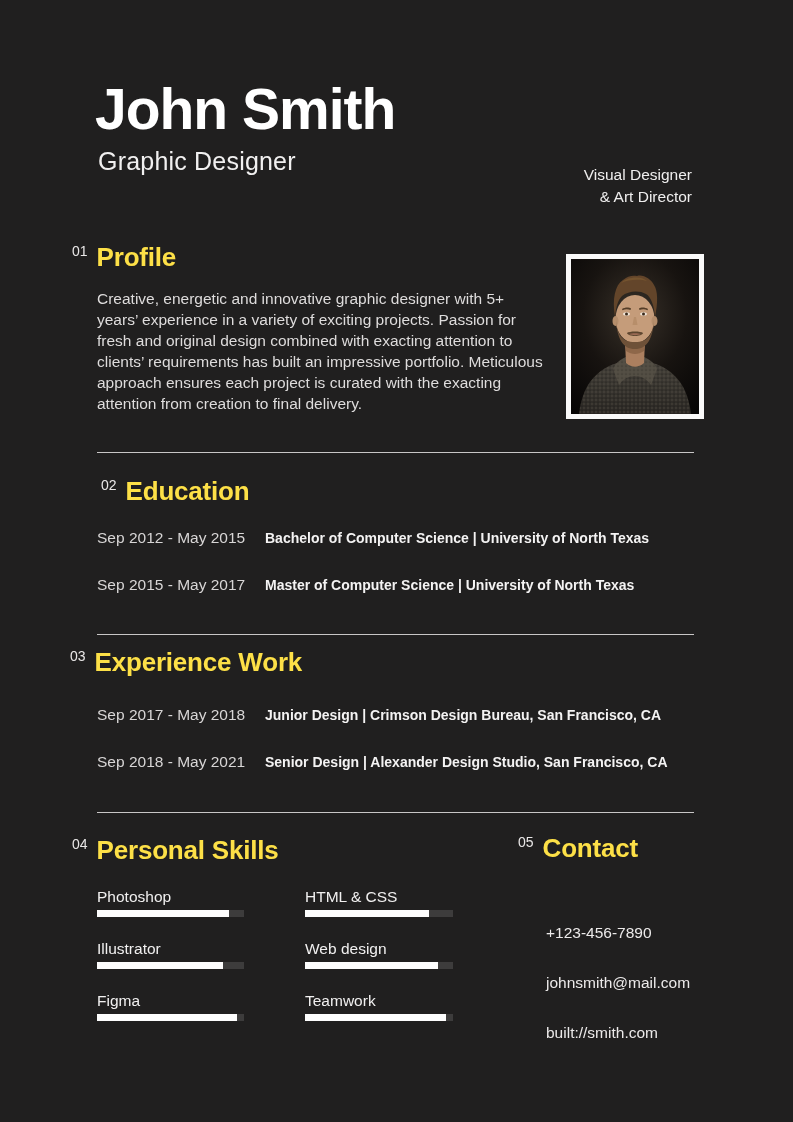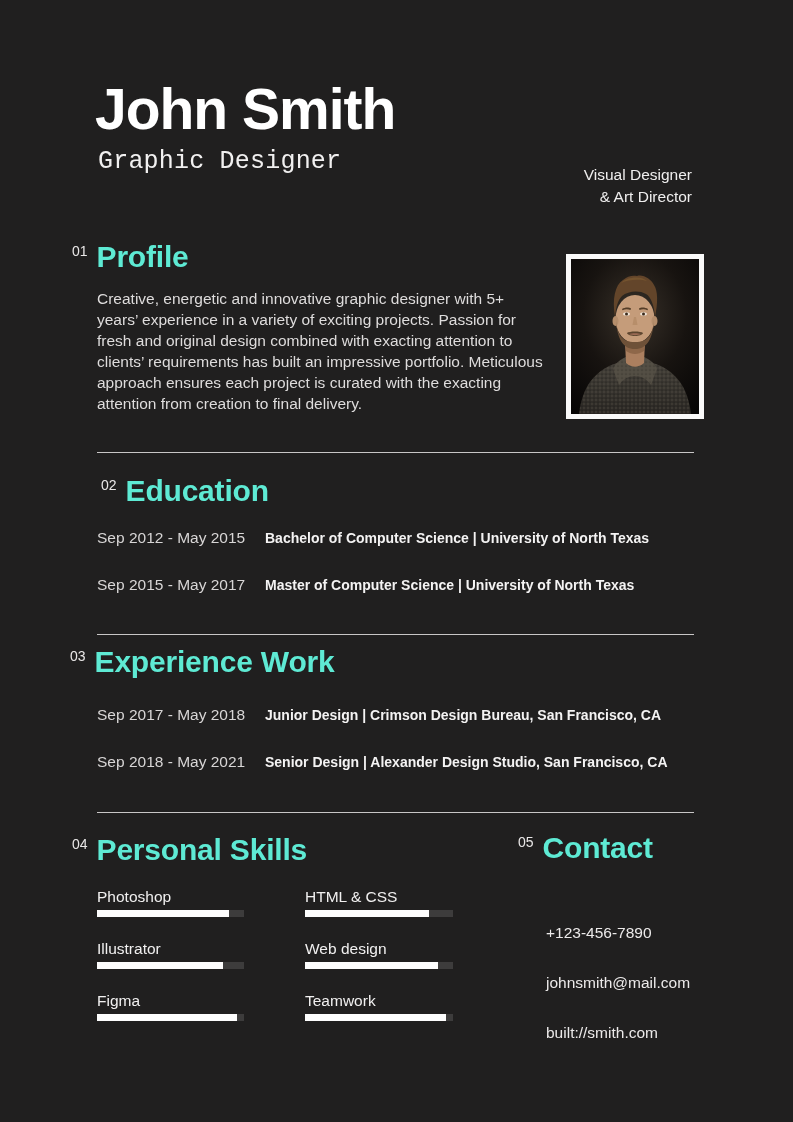--- a/index.html
+++ b/index.html
@@ -7,30 +7,30 @@
     position:relative;width:793px;height:1122px;background:#201f1f;
     font-family:"Liberation Sans",sans-serif;color:#fff;overflow:hidden;
   }
   
   .name{
     position:absolute;left:95px;top:76px;font-size:57px;font-weight:700;
     letter-spacing:-1px;color:#ffffff;white-space:nowrap;
   }
   .role{
     position:absolute;left:98px;top:147px;font-size:25px;font-weight:400;
-    color:#f1f0f0;letter-spacing:0.2px;font-family:Liberation Mono, monospace;
+    color:#f1f0f0;letter-spacing:0.2px;
   }
   .tagline{
     position:absolute;right:101px;top:164px;text-align:right;
     font-size:15.5px;line-height:22px;color:#efeeee;font-weight:400;
   }
   
   .sec-head{position:absolute;display:flex;align-items:flex-start;gap:9px;}
   .sec-num{font-size:14px;font-weight:400;color:#e9e7e7;line-height:14px;padding-top:1px;}
-  .sec-title{font-size:30px;font-weight:700;color:#5eead4;line-height:28px;letter-spacing:-0.2px;}
+  .sec-title{font-size:26px;font-weight:700;color:#fde047;line-height:28px;letter-spacing:-0.2px;}
   
   .profile-text{
     position:absolute;left:97px;top:288px;width:450px;
     font-size:15.5px;line-height:21px;color:#dedcdc;font-weight:400;
   }
   .photo-frame{
     position:absolute;left:566px;top:254px;width:138px;height:165px;
     background:#fafafa;padding:5px;box-sizing:border-box;
   }
   .photo-frame svg{display:block;width:100%;height:100%;}

